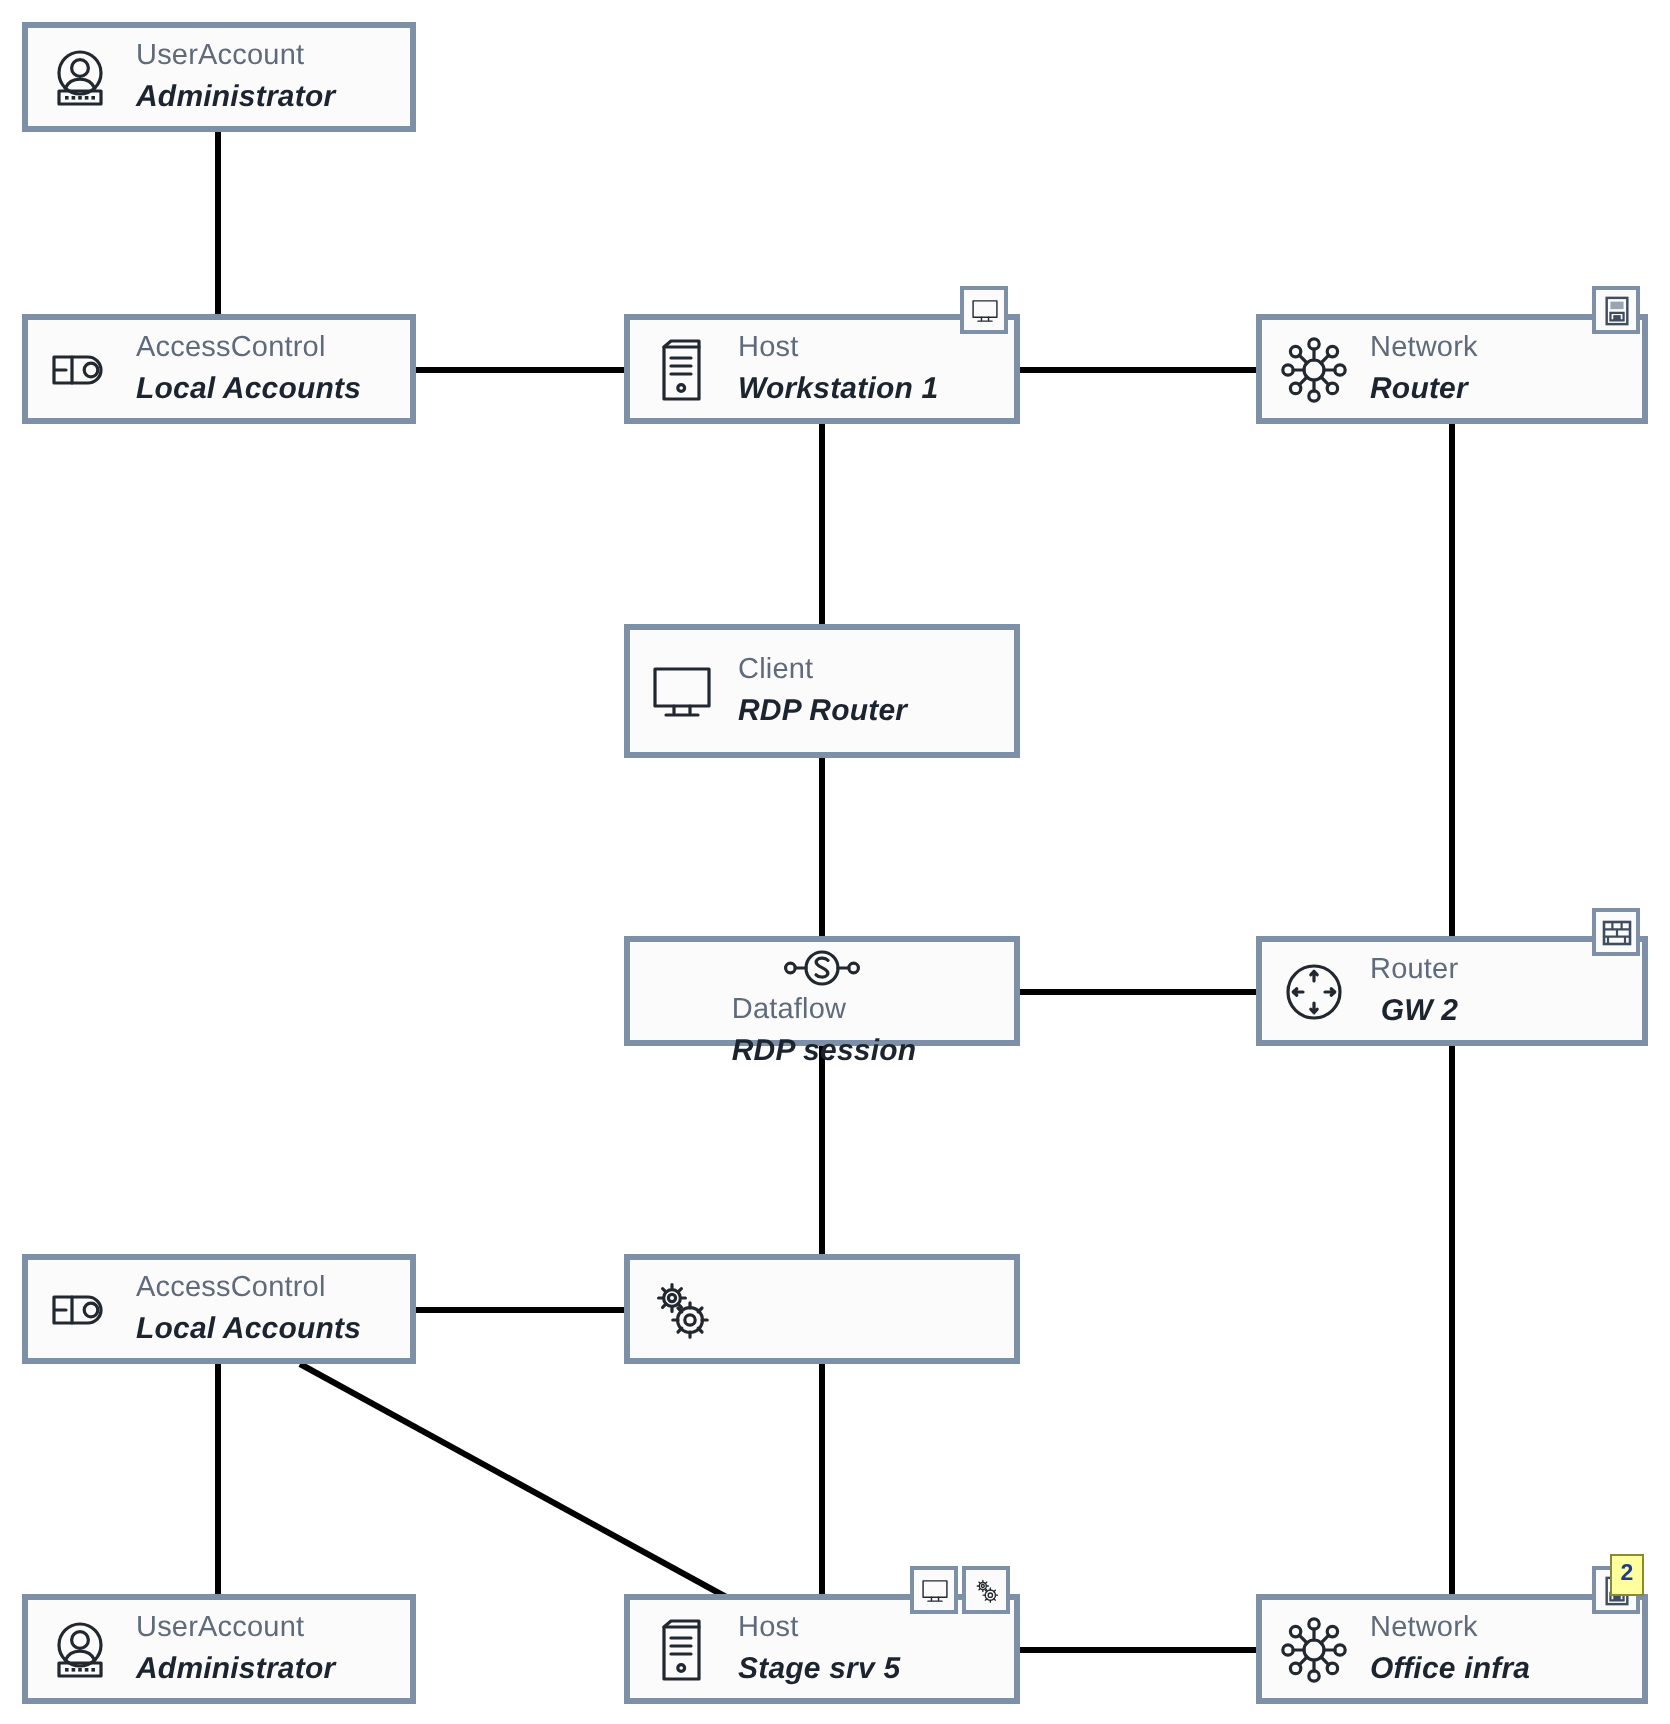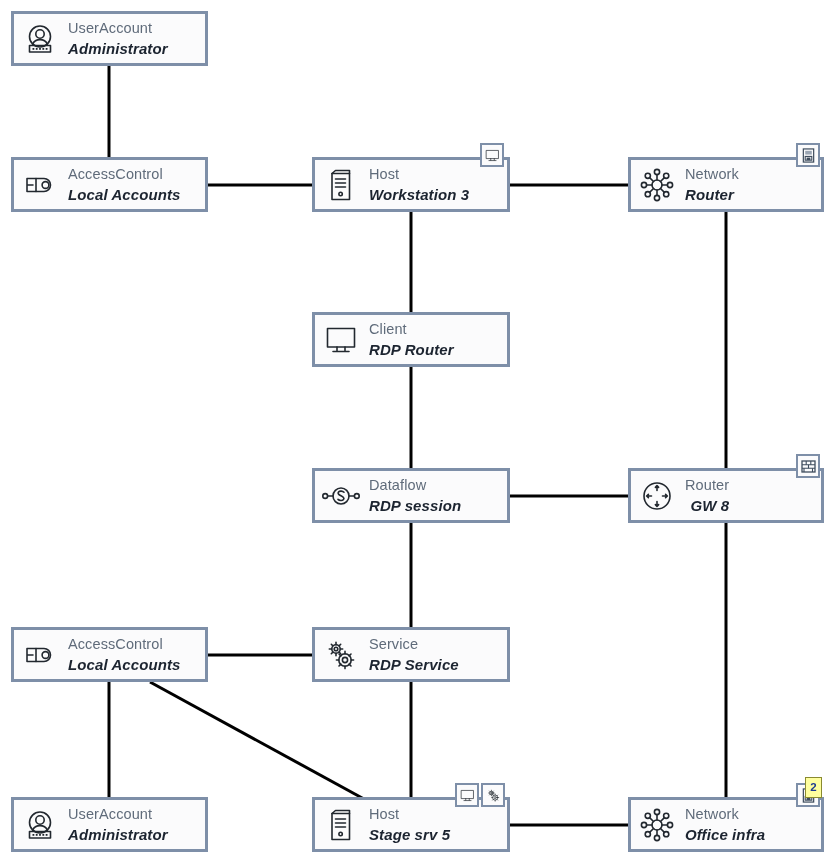--- a/index.html
+++ b/index.html
@@ -153,21 +153,21 @@
         <div class="icon-wrap">
           <svg width="28" height="34" viewBox="0 0 28 34">
       <path d="M5 5.5 8.5 2.5h14V31.5H5z" stroke="#22282f" fill="none" stroke-width="1.6" stroke-linecap="round" stroke-linejoin="round"></path>
       <path d="M5 5.5h17.5" stroke="#22282f" fill="none" stroke-width="1.6" stroke-linecap="round" stroke-linejoin="round"></path>
       <path d="M8.5 11h10M8.5 15h10M8.5 19h10" stroke="#22282f" fill="none" stroke-width="1.6" stroke-linecap="round" stroke-linejoin="round"></path>
       <circle cx="13.6" cy="26" r="1.7" stroke="#22282f" fill="none" stroke-width="1.6" stroke-linecap="round" stroke-linejoin="round"></circle>
     </svg>
         </div>
         <div class="labels">
           <div class="type-label">Host</div>
-          <div class="name-label">Workstation 3</div>
+          <div class="name-label">Workstation 1</div>
         </div>
       </div>
       <div class="badge" style="left: 480px; top: 143px; border-color: rgb(126, 143, 168);">
         <svg width="15" height="15" viewBox="0 0 34 30">
       <rect x="3.5" y="3.5" width="27" height="18.5" stroke="#22282f" fill="none" stroke-width="1.6" stroke-linecap="round" stroke-linejoin="round"></rect>
       <path d="M13 22v3.5M21 22v3.5M9 26.5h16" stroke="#22282f" fill="none" stroke-width="1.6" stroke-linecap="round" stroke-linejoin="round"></path>
     </svg>
       </div>
       <div class="node" style="left: 628px; top: 157px; width: 196px; height: 55px; border-color: rgb(126, 143, 168); background: rgb(251, 251, 252);">
         <div class="icon-wrap">
@@ -192,33 +192,33 @@
         </div>
       </div>
       <div class="badge" style="left: 796px; top: 143px; border-color: rgb(126, 143, 168);">
         <svg width="15" height="15" viewBox="0 0 14 16">
       <rect x="1.5" y="1" width="11" height="14" stroke="#3f4d5e" fill="none" stroke-width="1.3"></rect>
       <rect x="3.5" y="3" width="7" height="4" fill="#9aa5b3"></rect>
       <rect x="3.5" y="9" width="7" height="4" stroke="#3f4d5e" fill="none" stroke-width="1.2"></rect>
       <rect x="5" y="10.2" width="4" height="2.6" fill="#3f4d5e"></rect>
     </svg>
       </div>
-      <div class="node" style="left: 312px; top: 312px; width: 198px; height: 55px; border-color: rgb(126, 143, 168); background: rgb(251, 251, 252);">
+      <div class="node" style="left: 312px; top: 312px; width: 198px; height: 67px; border-color: rgb(126, 143, 168); background: rgb(251, 251, 252);">
         <div class="icon-wrap">
           <svg width="34" height="30" viewBox="0 0 34 30">
       <rect x="3.5" y="3.5" width="27" height="18.5" stroke="#22282f" fill="none" stroke-width="1.6" stroke-linecap="round" stroke-linejoin="round"></rect>
       <path d="M13 22v3.5M21 22v3.5M9 26.5h16" stroke="#22282f" fill="none" stroke-width="1.6" stroke-linecap="round" stroke-linejoin="round"></path>
     </svg>
         </div>
         <div class="labels">
           <div class="type-label">Client</div>
           <div class="name-label">RDP Router</div>
         </div>
       </div>
-      <div class="node" style="left: 312px; top: 468px; width: 198px; height: 55px; border-color: rgb(126, 143, 168); background: rgb(251, 251, 252);">
+      <div class="node" style="left: 312px; top: 468px; width: 198px; height: 55px; border-color: rgb(126, 143, 168); background: rgb(251, 251, 252); flex-direction: column;">
         <div class="icon-wrap">
           <svg width="40" height="26" viewBox="0 0 40 26">
       <circle cx="20" cy="13" r="8" stroke="#22282f" fill="none" stroke-width="1.6" stroke-linecap="round" stroke-linejoin="round"></circle>
       <path d="M23 9.2c-1.3-1.3-4.3-1.6-5.5-.2-1.3 1.5.6 2.9 2.5 3.8 1.9.9 3.8 2.3 2.5 3.8-1.2 1.4-4.2 1.1-5.5-.2" stroke="#22282f" fill="none" stroke-width="1.6" stroke-linecap="round" stroke-linejoin="round"></path>
       <circle cx="4.2" cy="13" r="2.4" stroke="#22282f" fill="none" stroke-width="1.6" stroke-linecap="round" stroke-linejoin="round"></circle>
       <circle cx="35.8" cy="13" r="2.4" stroke="#22282f" fill="none" stroke-width="1.6" stroke-linecap="round" stroke-linejoin="round"></circle>
       <path d="M6.6 13H12M28 13h5.4" stroke="#22282f" fill="none" stroke-width="1.6" stroke-linecap="round" stroke-linejoin="round"></path>
     </svg>
         </div>
         <div class="labels">
@@ -233,21 +233,21 @@
       <g stroke="#22282f" fill="none" stroke-width="1.6" stroke-linecap="round" stroke-linejoin="round">
         <path d="M17 11.5V6.8M15.4 8.4 17 6.6l1.6 1.8"></path>
         <path d="M17 22.5v4.7M15.4 25.6 17 27.4l1.6-1.8"></path>
         <path d="M11.5 17H6.8M8.4 15.4 6.6 17l1.8 1.6"></path>
         <path d="M22.5 17h4.7M25.6 15.4 27.4 17l-1.8 1.6"></path>
       </g>
     </svg>
         </div>
         <div class="labels">
           <div class="type-label">Router</div>
-          <div class="name-label">GW 8</div>
+          <div class="name-label">GW 2</div>
         </div>
       </div>
       <div class="badge" style="left: 796px; top: 454px; border-color: rgb(126, 143, 168);">
         <svg width="15" height="15" viewBox="0 0 15 14">
       <rect x="1" y="1.5" width="13" height="11" stroke="#3f4d5e" fill="none" stroke-width="1.3"></rect>
       <g stroke="#3f4d5e" stroke-width="1.1">
         <path d="M1 5.2h13M1 8.8h13"></path>
         <path d="M5.2 1.5v3.7M9.8 1.5v3.7M7.5 5.2v3.6M3 8.8v3.7M11.5 8.8v3.7"></path>
       </g>
     </svg>
@@ -270,24 +270,20 @@
           <svg width="36" height="34" viewBox="0 0 36 34">
       <g stroke="#22282f" fill="none" stroke-width="1.6" stroke-linecap="round" stroke-linejoin="round">
         <circle cx="13" cy="11" r="4.2"></circle>
         <circle cx="13" cy="11" r="1.8"></circle>
         <path d="M13 4.3v2.3M13 15.4v2.3M6.3 11h2.3M17.4 11h2.3M8.3 6.3l1.6 1.6M16.1 14.1l1.6 1.6M17.7 6.3l-1.6 1.6M9.9 14.1l-1.6 1.6"></path>
         <circle cx="22" cy="22" r="6.2"></circle>
         <circle cx="22" cy="22" r="2.6"></circle>
         <path d="M22 13.4v2.6M22 28v2.6M13.4 22H16M28 22h2.6M16 16l1.9 1.9M26.1 26.1l1.9 1.9M28 16l-1.9 1.9M17.9 26.1 16 28"></path>
       </g>
     </svg>
-        </div>
-        <div class="labels">
-          <div class="type-label">Service</div>
-          <div class="name-label">RDP Service</div>
         </div>
       </div>
       <div class="node" style="left: 11px; top: 797px; width: 197px; height: 55px; border-color: rgb(126, 143, 168); background: rgb(251, 251, 252);">
         <div class="icon-wrap">
           <svg width="34" height="34" viewBox="0 0 34 34">
       <circle cx="17" cy="14.5" r="10.5" stroke="#22282f" fill="none" stroke-width="1.6" stroke-linecap="round" stroke-linejoin="round"></circle>
       <circle cx="17" cy="12" r="4.2" stroke="#22282f" fill="none" stroke-width="1.6" stroke-linecap="round" stroke-linejoin="round"></circle>
       <path d="M9.6 22.2c1.4-3.1 4.2-4.6 7.4-4.6s6 1.5 7.4 4.6" stroke="#22282f" fill="none" stroke-width="1.6" stroke-linecap="round" stroke-linejoin="round"></path>
       <rect x="6.5" y="23.5" width="21" height="6.5" stroke="#22282f" fill="none" stroke-width="1.6" stroke-linecap="round" stroke-linejoin="round"></rect>
       <g fill="#22282f">

